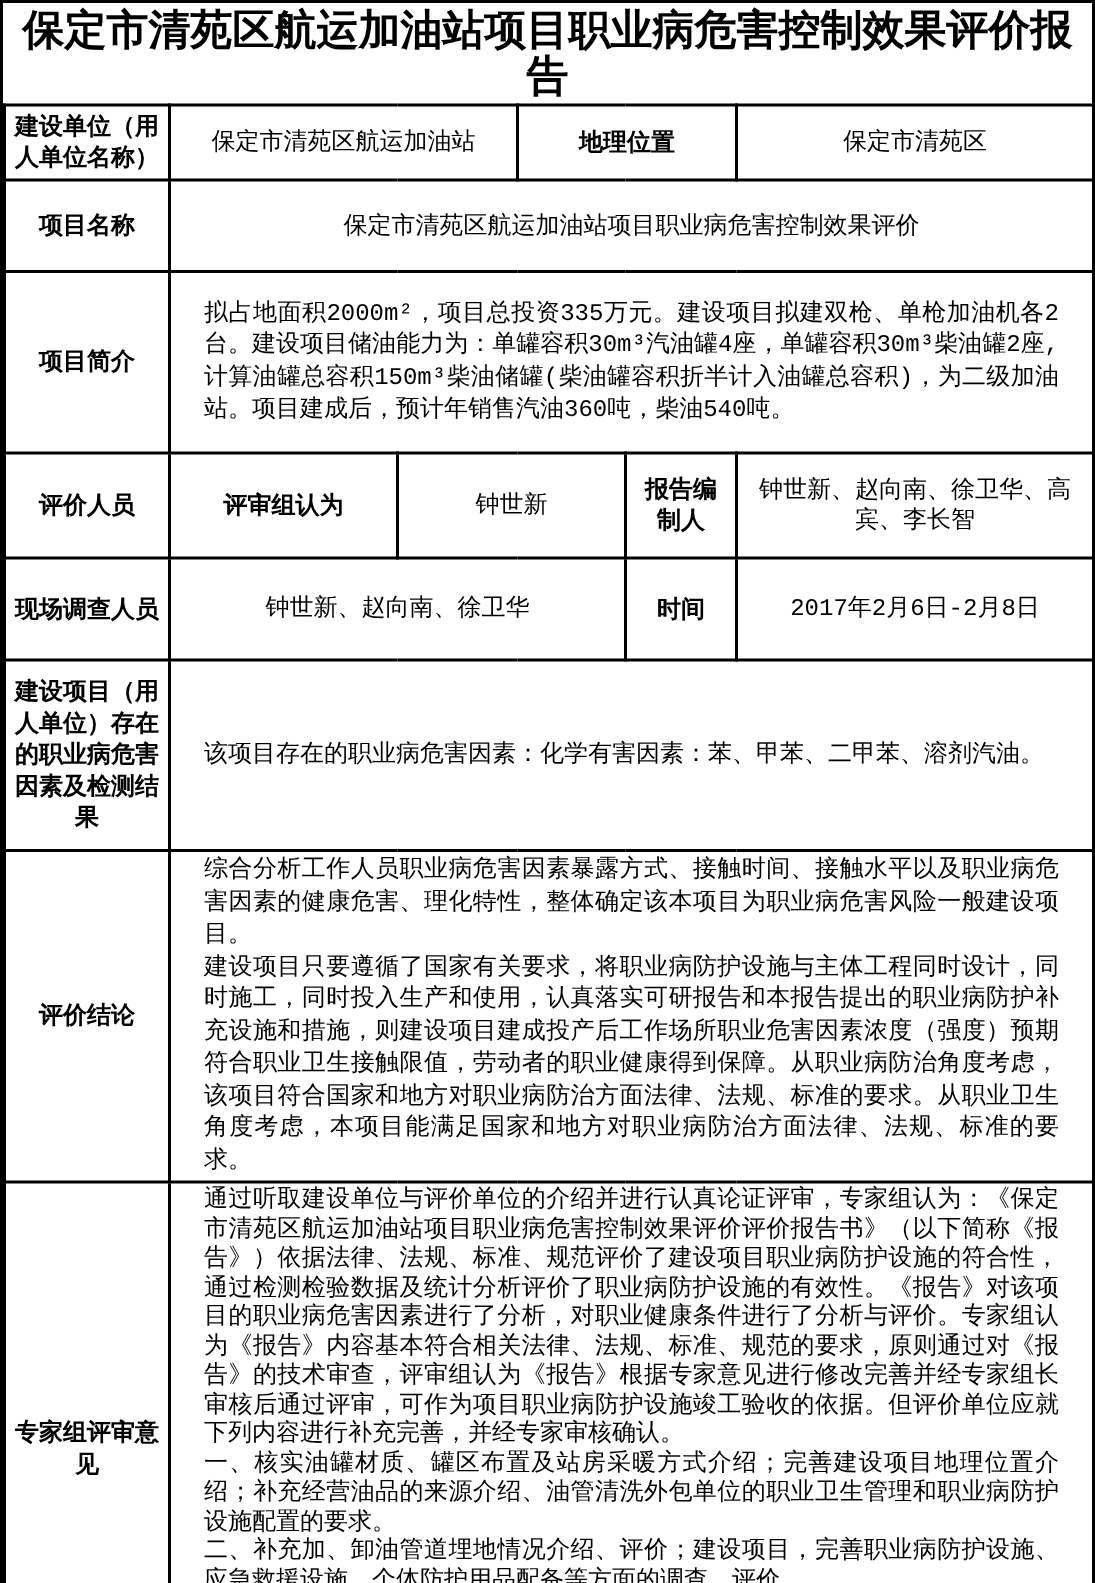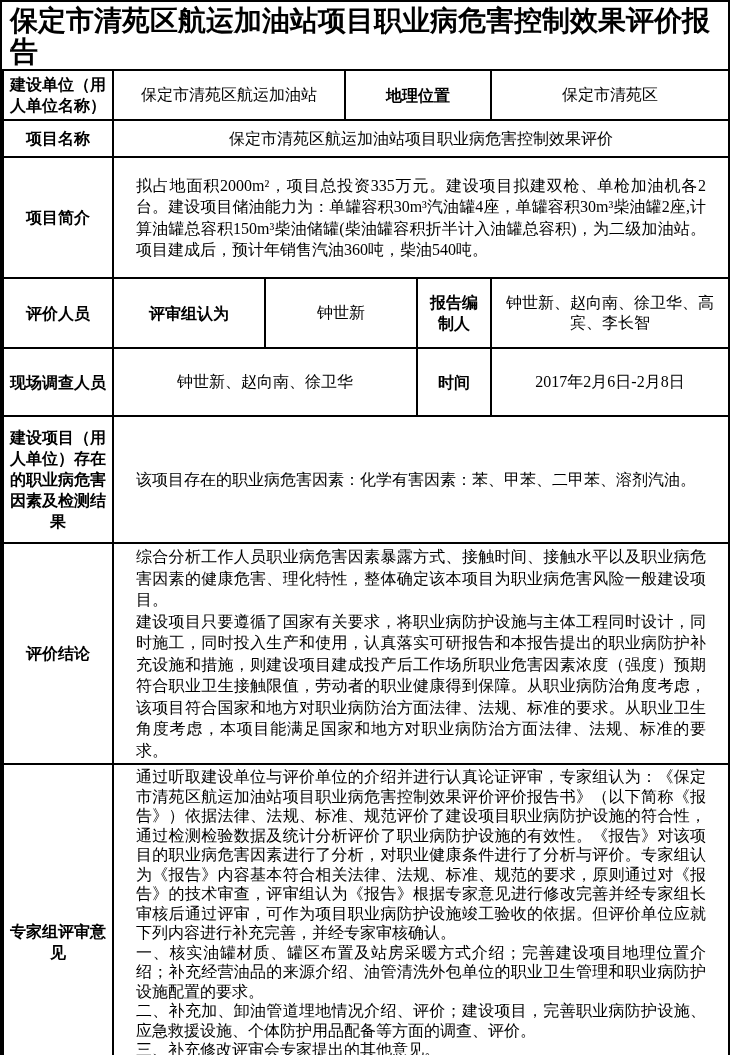--- a/index.html
+++ b/index.html
@@ -8,36 +8,38 @@
     border:2px solid #000;
     background:#fff;
     font-family:"Liberation Serif","DejaVu Serif",serif;
     color:#000;
   }
   .title{
     font-family:"Liberation Serif","DejaVu Serif",serif;
     font-weight:bold;
     font-size:28px;
     line-height:31px;
+    text-align:center;
     padding:3px 8px 2px 8px;
     letter-spacing:0;
   }
   table.grid{
     border-collapse:collapse;
     table-layout:fixed;
     width:726px;
   }
   td{
     border:2px solid #000;
     padding:2px 4px;
     vertical-align:middle;
     font-size:16px;
     line-height:20px;
     overflow:hidden;
     word-break:break-all;
+    font-family:Liberation Mono, monospace;
   }
   td.lbl{
     font-family:"Liberation Sans","DejaVu Sans",sans-serif;
     font-weight:bold;
     text-align:center;
     line-height:21px;
     padding:2px 6px;
   }
   td.ctr{text-align:center;}
   td.txt{
@@ -67,21 +69,21 @@
     </colgroup>
 
     <tbody>
         <tr class="r1" style="height:50px">
       <td class="lbl">建设单位（用人单位名称）</td>
       <td class="ctr" colspan="2">保定市清苑区航运加油站</td>
       <td class="lbl" colspan="2">地理位置</td>
       <td class="ctr">保定市清苑区</td>
     </tr>
 
-    <tr class="r2" style="height:37px">
+    <tr class="r2" style="height:61px">
       <td class="lbl">项目名称</td>
       <td class="ctr" colspan="5">保定市清苑区航运加油站项目职业病危害控制效果评价</td>
     </tr>
 
     <tr class="r3" style="height:121px">
       <td class="lbl">项目简介</td>
       <td class="txt" colspan="5">拟占地面积2000m²，项目总投资335万元。建设项目拟建双枪、单枪加油机各2台。建设项目储油能力为：单罐容积30m³汽油罐4座，单罐容积30m³柴油罐2座,计算油罐总容积150m³柴油储罐(柴油罐容积折半计入油罐总容积)，为二级加油站。项目建成后，预计年销售汽油360吨，柴油540吨。</td>
     </tr>
 
     <tr class="r4" style="height:70px">

